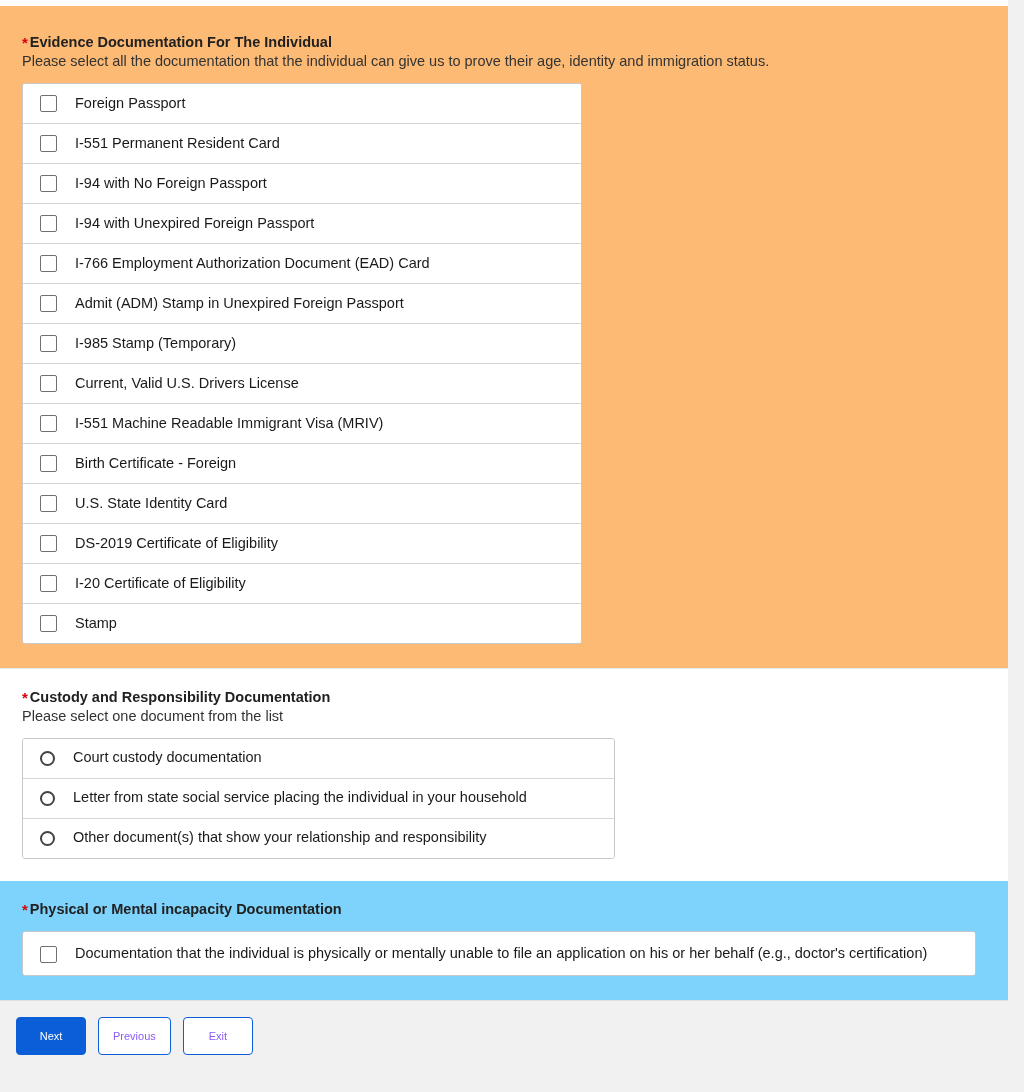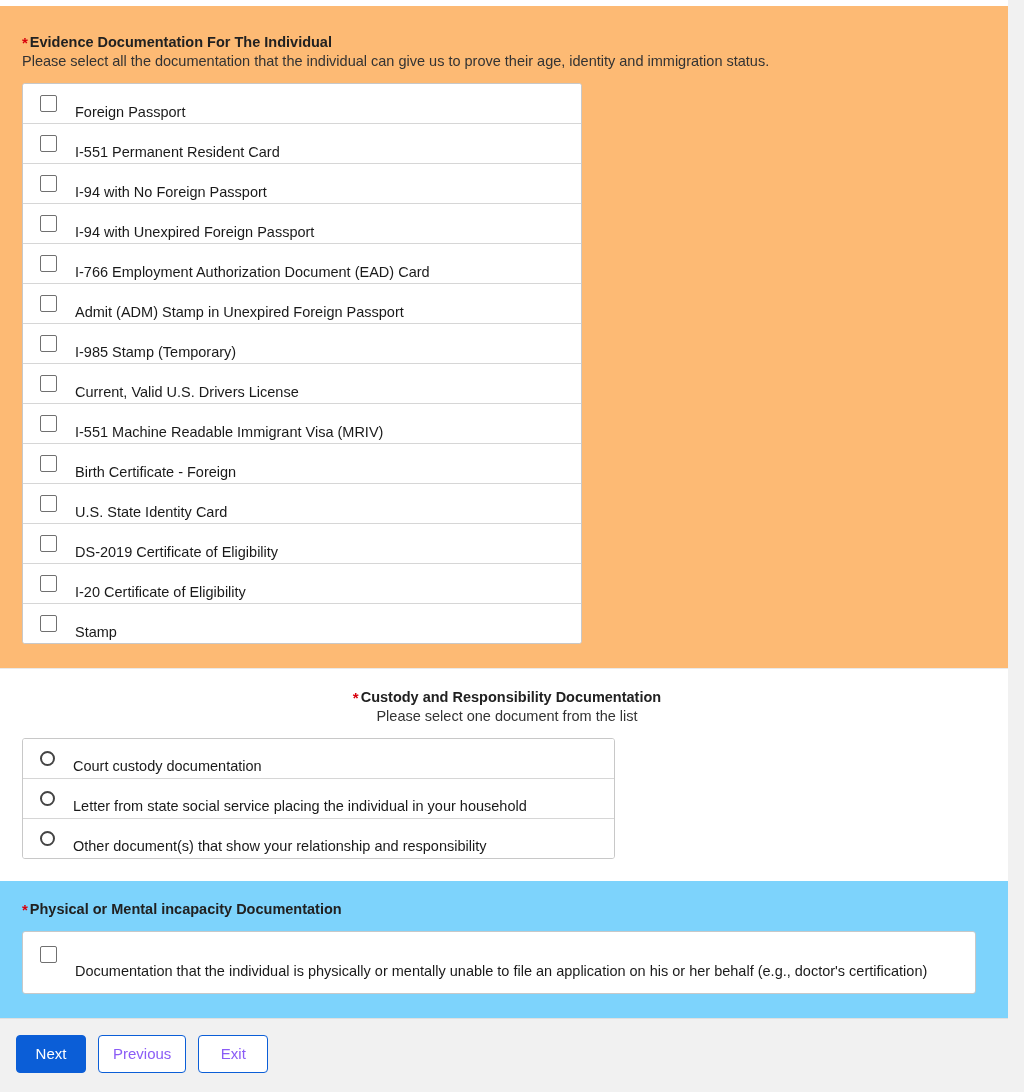--- a/index.html
+++ b/index.html
@@ -96,37 +96,35 @@
     background: #ffffff;
     flex: 0 0 auto;
     margin-right: 18px;
     margin-left: 7px;
     box-sizing: border-box;
   }
   .opt-row .lbl {
     font-size: 14.5px;
     color: #1a1a1a;
     line-height: 1.35;
-    margin-top: 18px;
   }
   
   #evidence-section {
     padding-top: 28px;
     padding-bottom: 24px;
   }
   #evidence-list {
     width: 558px;
   }
   
   #custody-section {
     padding-top: 20px;
     padding-bottom: 22px;
     background: #ffffff;
     border-top: 1px solid #eaeaea;
-    text-align: center;
   }
   #custody-list {
     width: 591px;
   }
   
   #incapacity-section {
     padding-top: 20px;
     padding-bottom: 24px;
     background: #7dd3fc;
   }
@@ -149,21 +147,21 @@
   .footer {
     background: #f1f1f1;
     border-top: 1px solid #e0e0e0;
     padding: 16px 0 18px 16px;
     display: flex;
     gap: 12px;
     align-items: center;
   }
   .btn {
     font-family: "Liberation Sans", sans-serif;
-    font-size: 15px;
+    font-size: 11px;
     border-radius: 4px;
     padding: 0 14px;
     height: 38px;
     line-height: 36px;
     cursor: pointer;
     box-sizing: border-box;
     display: inline-block;
     text-align: center;
   }
   .btn-primary {

